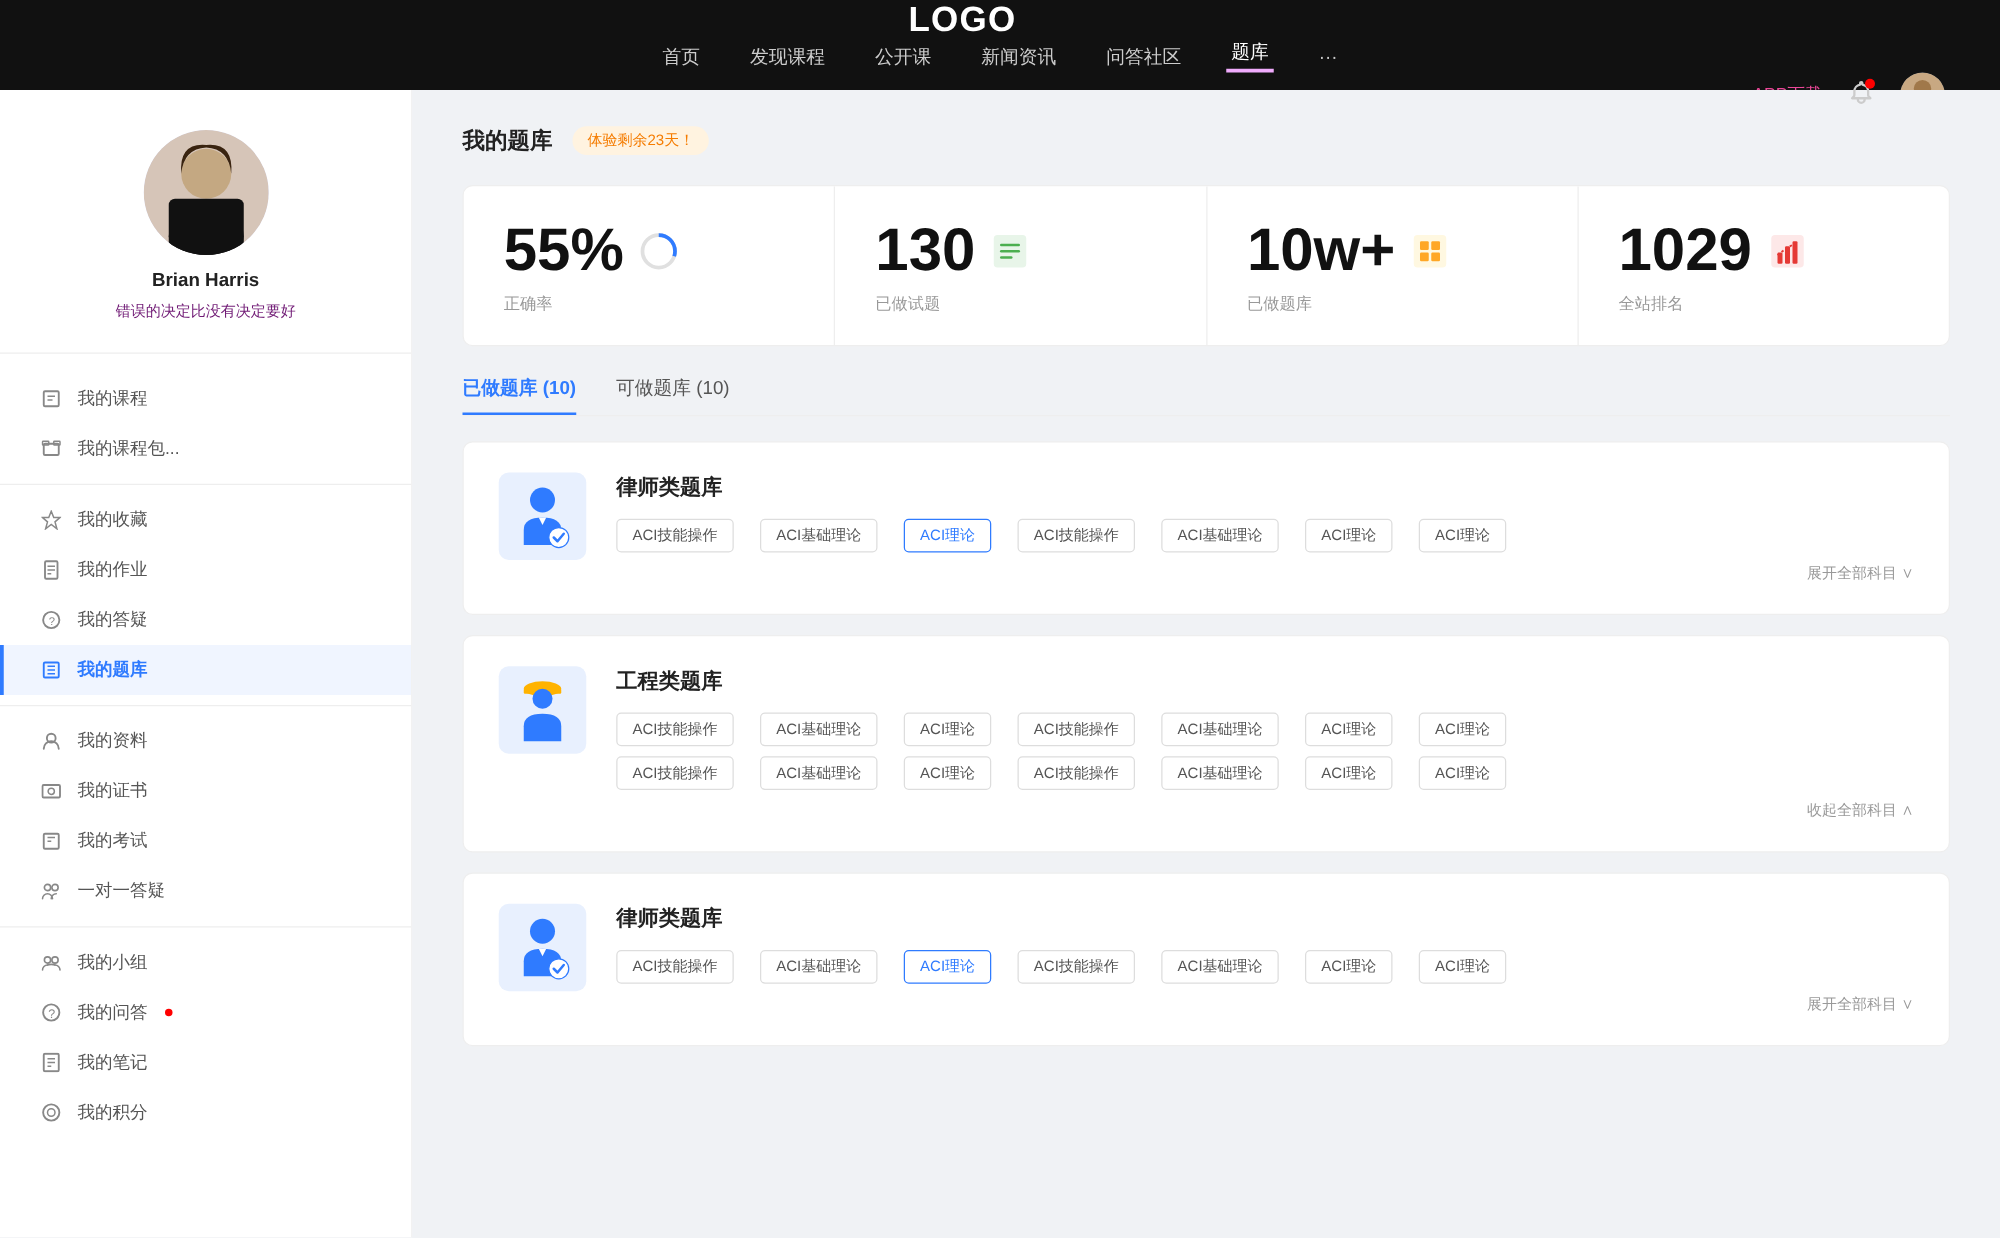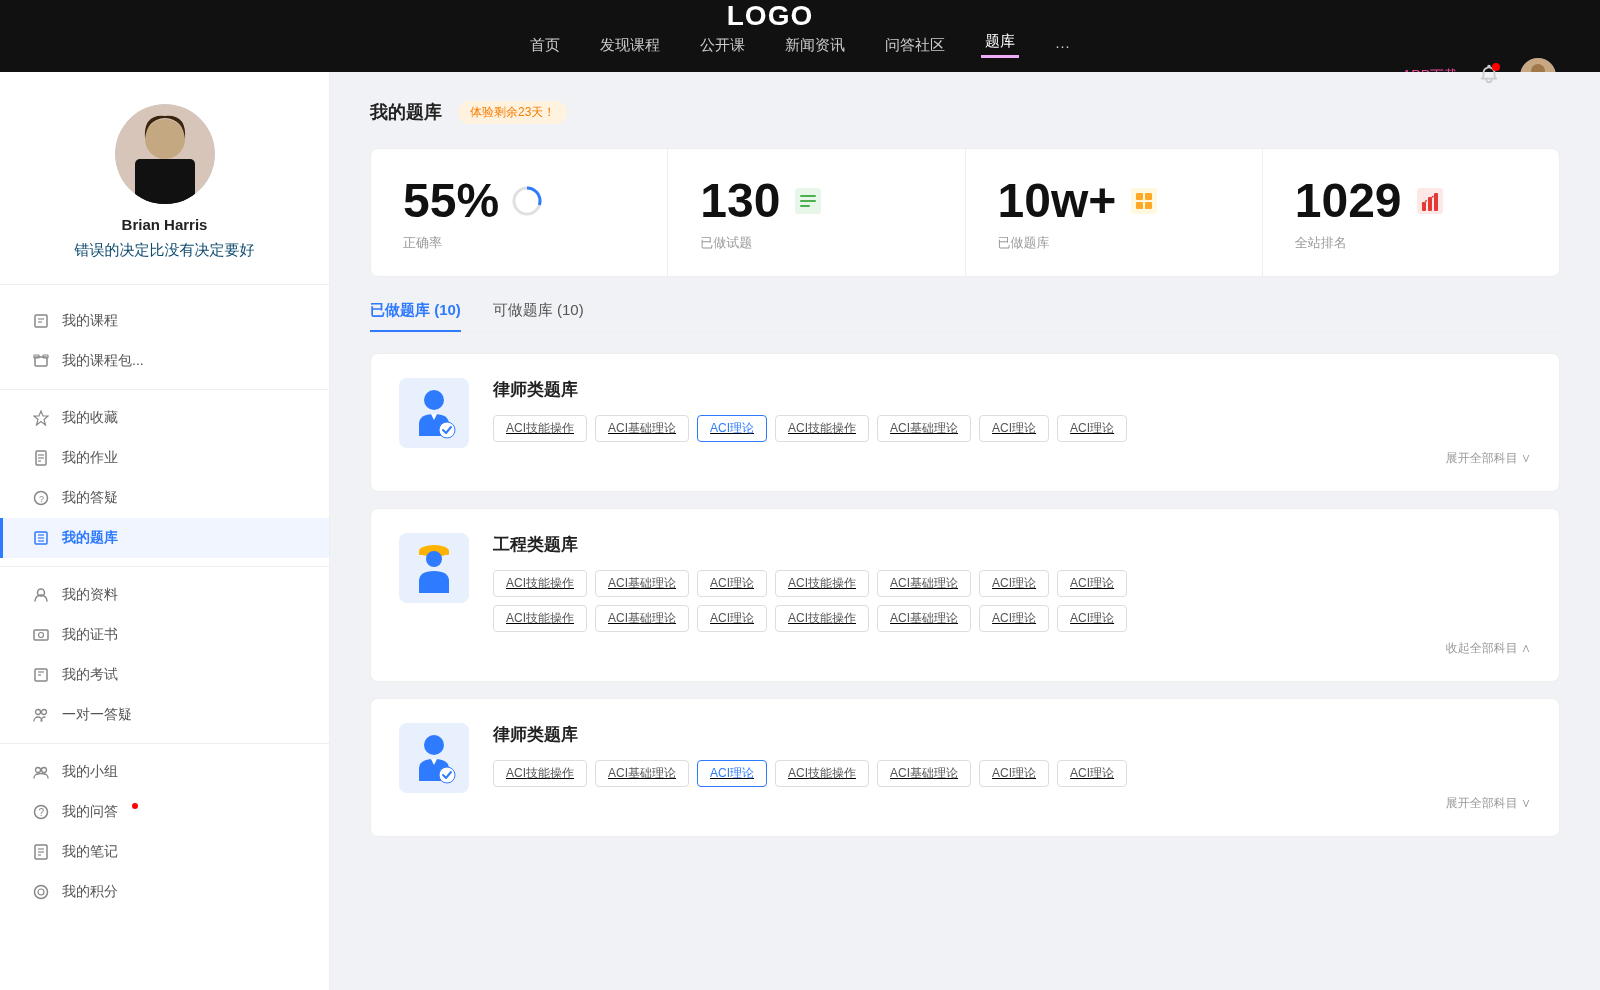--- a/index.html
+++ b/index.html
@@ -21,24 +21,24 @@
     .chevron { color: #ccc; font-size: 12px; }
 
     
     .layout { display: flex; height: 918px; }
 
     
     .sidebar { width: 330px; background: white; padding: 32px 0; border-right: 1px solid #eee; overflow-y: auto; flex-shrink: 0; }
     .profile-section { text-align: center; padding: 0 24px 24px; border-bottom: 1px solid #eee; }
     .profile-avatar { width: 100px; height: 100px; border-radius: 50%; background: #dde; margin: 0 auto 12px; overflow: hidden; display: flex; align-items: center; justify-content: center; }
     .profile-name { font-size: 15px; font-weight: 600; color: #222; margin-bottom: 8px; }
-    .profile-motto { font-size: 15px; color: #0c4a6e; }
+    .profile-motto { font-size: 12px; color: #701a75; }
 
     .sidebar-menu { padding: 16px 0; }
-    .sidebar-item { display: flex; align-items: flex-start; gap: 12px; padding: 11px 32px; cursor: pointer; color: #555; font-size: 14px; position: relative; }
+    .sidebar-item { display: flex; align-items: center; gap: 12px; padding: 11px 32px; cursor: pointer; color: #555; font-size: 14px; position: relative; }
     .sidebar-item.active { color: #2f7bff; background: #f0f5ff; }
     .sidebar-item.active::before { content: ''; position: absolute; left: 0; top: 0; bottom: 0; width: 3px; background: #2f7bff; }
     .sidebar-icon { width: 18px; height: 18px; display: flex; align-items: center; justify-content: center; color: inherit; }
     .sidebar-divider { height: 1px; background: #eee; margin: 8px 0; }
     .red-dot { width: 6px; height: 6px; background: red; border-radius: 50%; display: inline-block; margin-left: 2px; }
 
     
     .main-content { flex: 1; padding: 28px 40px; overflow-y: auto; background: #f0f2f5; }
 
     
@@ -59,21 +59,21 @@
     .tabs-row { display: flex; gap: 32px; margin-bottom: 20px; border-bottom: 1px solid #eee; }
     .tab-item { font-size: 15px; padding-bottom: 10px; cursor: pointer; color: #555; }
     .tab-item.active { color: #2f7bff; border-bottom: 2px solid #2f7bff; font-weight: 600; }
 
     
     .qbank-card { background: white; border-radius: 8px; padding: 24px 28px; margin-bottom: 16px; border: 1px solid #eee; }
     .qbank-inner { display: flex; align-items: flex-start; gap: 24px; }
     .qbank-icon { width: 70px; height: 70px; background: #e8f0fe; border-radius: 8px; display: flex; align-items: center; justify-content: center; flex-shrink: 0; }
     .qbank-content { flex: 1; }
     .qbank-title { font-size: 17px; font-weight: 600; color: #222; margin-bottom: 14px; }
-    .tags-row { display: flex; flex-wrap: wrap; gap: 8px; margin-bottom: 8px; text-decoration: underline; }
+    .tags-row { display: flex; flex-wrap: wrap; gap: 21px; margin-bottom: 8px; }
     .tag { font-size: 12px; padding: 4px 12px; border-radius: 4px; border: 1px solid #ddd; color: #555; cursor: pointer; background: white; }
     .tag.selected { border-color: #2f7bff; color: #2f7bff; background: white; }
     .expand-link { font-size: 12px; color: #999; cursor: pointer; text-align: right; margin-top: 6px; }
     .collapse-link { font-size: 12px; color: #999; cursor: pointer; text-align: right; margin-top: 6px; }
 
     
     .main-content::-webkit-scrollbar { width: 6px; }
     .main-content::-webkit-scrollbar-thumb { background: #ccc; border-radius: 3px; }
   </style>
 </head>

